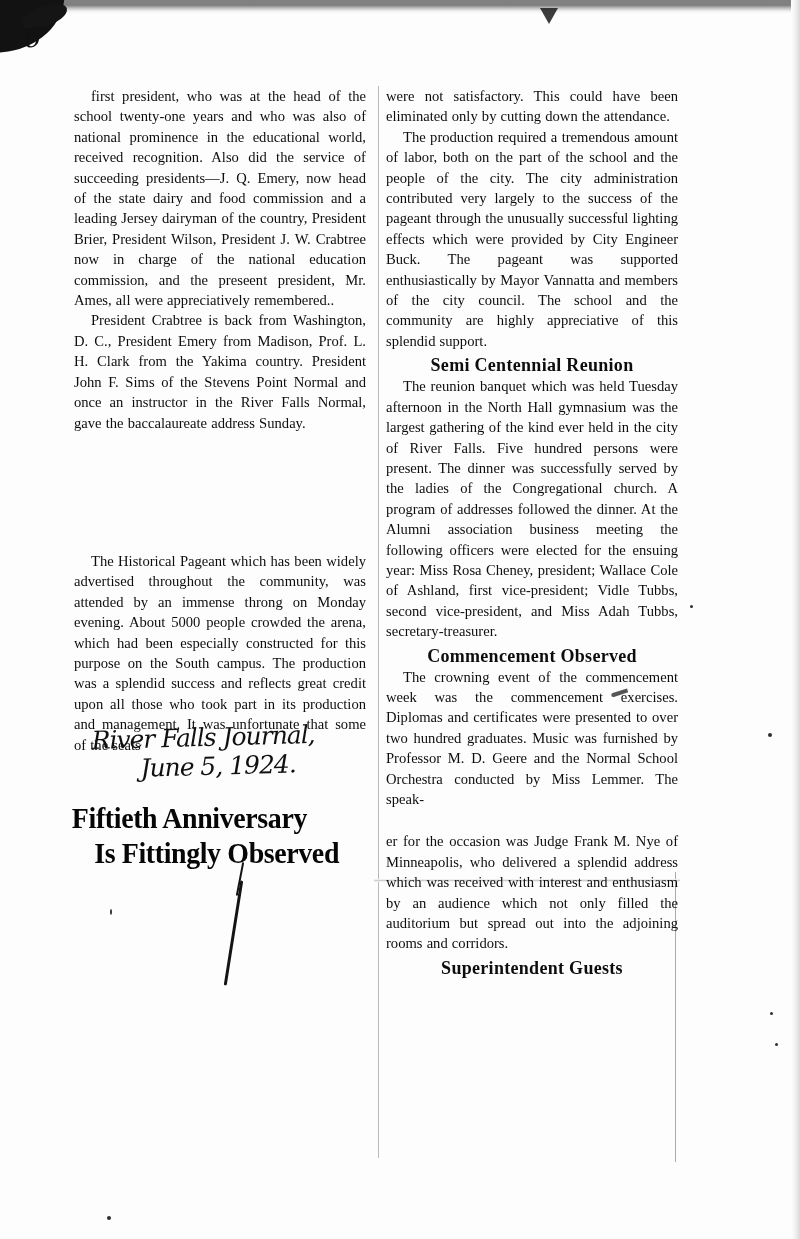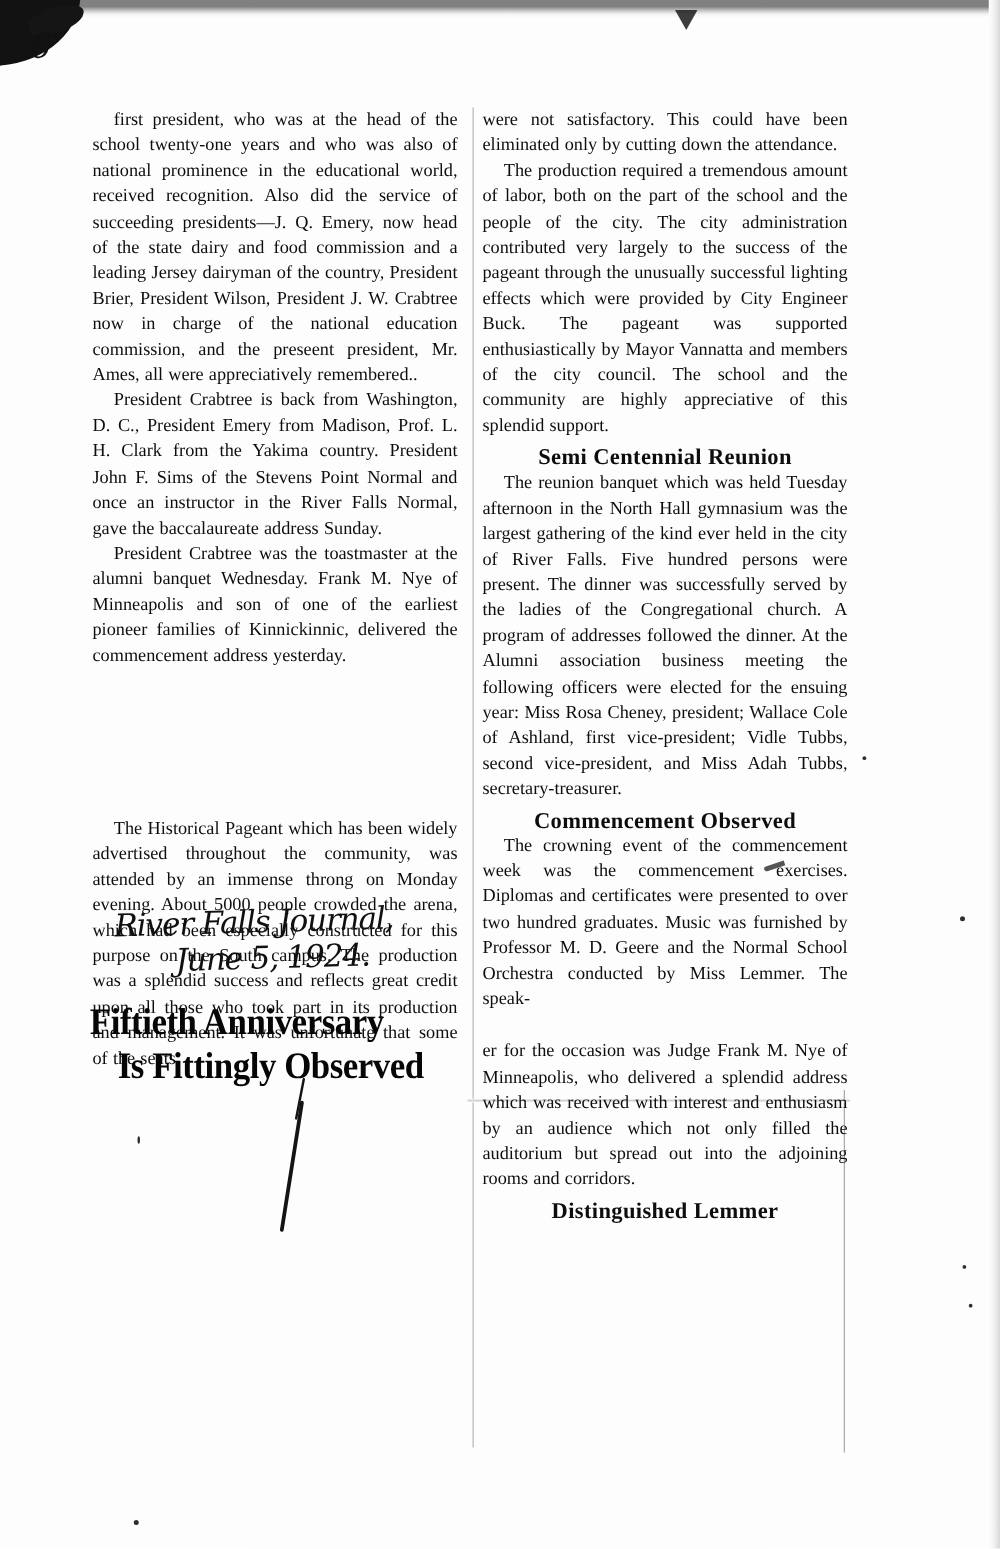--- a/index.html
+++ b/index.html
@@ -211,42 +211,41 @@
 
   <div class="clipping">
 
     <div class="col-rule"></div>
     <div class="right-rule"></div>
     <div class="seam"></div>
 
     <div class="column left">
       <p class="body-text">first president, who was at the head of the school twenty-one years and who was also of national prominence in the educational world, received recognition.  Also did the service of succeeding presidents—J. Q. Emery, now head of the state dairy and food commission and a leading Jersey dairyman of the country, President Brier, President Wilson, President J. W. Crabtree now in charge of the national education commission, and the preseent president, Mr. Ames, all were appreciatively remembered..</p>
       <p class="body-text">President Crabtree is back from Washington, D. C., President Emery from Madison, Prof. L. H. Clark from the Yakima country.  President John F. Sims of the Stevens Point Normal and once an instructor in the River Falls Normal, gave the baccalaureate address Sunday.</p>
-      <p class="body-text">President Crabtree was the toastmaster at the alumni banquet Wednesday.  Frank M. Nye of Minneapolis and son of one of the earliest pioneer families of Kinnickinnic, delivered the commencement address yesterday.</p>
 
       <div style="height:118px"></div>
 
       <p class="body-text">The Historical Pageant which has been widely advertised throughout the community, was attended by an immense throng on Monday evening.  About 5000 people crowded the arena, which had been especially constructed for this purpose on the South campus.  The production was a splendid success and reflects great credit upon all those who took part in its production and management.  It was unfortunate that some of the seats</p>
     </div>
 
     <div class="column right">
       <p class="body-text tight">were not satisfactory.  This could have been eliminated only by cutting down the attendance.</p>
       <p class="body-text">The production required a tremendous amount of labor, both on the part of the school and the people of the city.  The city administration contributed very largely to the success of the pageant through the unusually successful lighting effects which were provided by City Engineer Buck.  The pageant was supported enthusiastically by Mayor Vannatta and members of the city council.  The school and the community are highly appreciative of this splendid support.</p>
 
       <h3 class="subhead">Semi Centennial Reunion</h3>
       <p class="body-text">The reunion banquet which was held Tuesday afternoon in the North Hall gymnasium was the largest gathering of the kind ever held in the city of River Falls.  Five hundred persons were present.  The dinner was successfully served by the ladies of the Congregational church.  A program of addresses followed the dinner.  At the Alumni association business meeting the following officers were elected for the ensuing year: Miss Rosa Cheney, president; Wallace Cole of Ashland, first vice-president; Vidle Tubbs, second vice-president, and Miss Adah Tubbs, secretary-treasurer.</p>
 
       <h3 class="subhead">Commencement Observed</h3>
       <p class="body-text">The crowning event of the commencement week was the commencement exercises.  Diplomas and certificates were presented to over two hundred graduates.  Music was furnished by Professor M. D. Geere and the Normal School Orchestra conducted by Miss Lemmer.  The speak-</p>
 
       <div style="height:22px"></div>
 
       <p class="body-text tight">er for the occasion was Judge Frank M. Nye of Minneapolis, who delivered a splendid address which was received with interest and enthusiasm by an audience which not only filled the auditorium but spread out into the adjoining rooms and corridors.</p>
 
-      <h3 class="subhead">Distinguished Lemmer</h3>
+      <h3 class="subhead">Superintendent Guests</h3>
     </div>
   </div>
 
   <div class="handwriting">
     <span class="hw-1">River Falls Journal,</span>
     <span class="hw-2">June 5, 1924.</span>
   </div>
 
   <div class="headline">
     <span class="hl-1">Fiftieth Anniversary</span>

